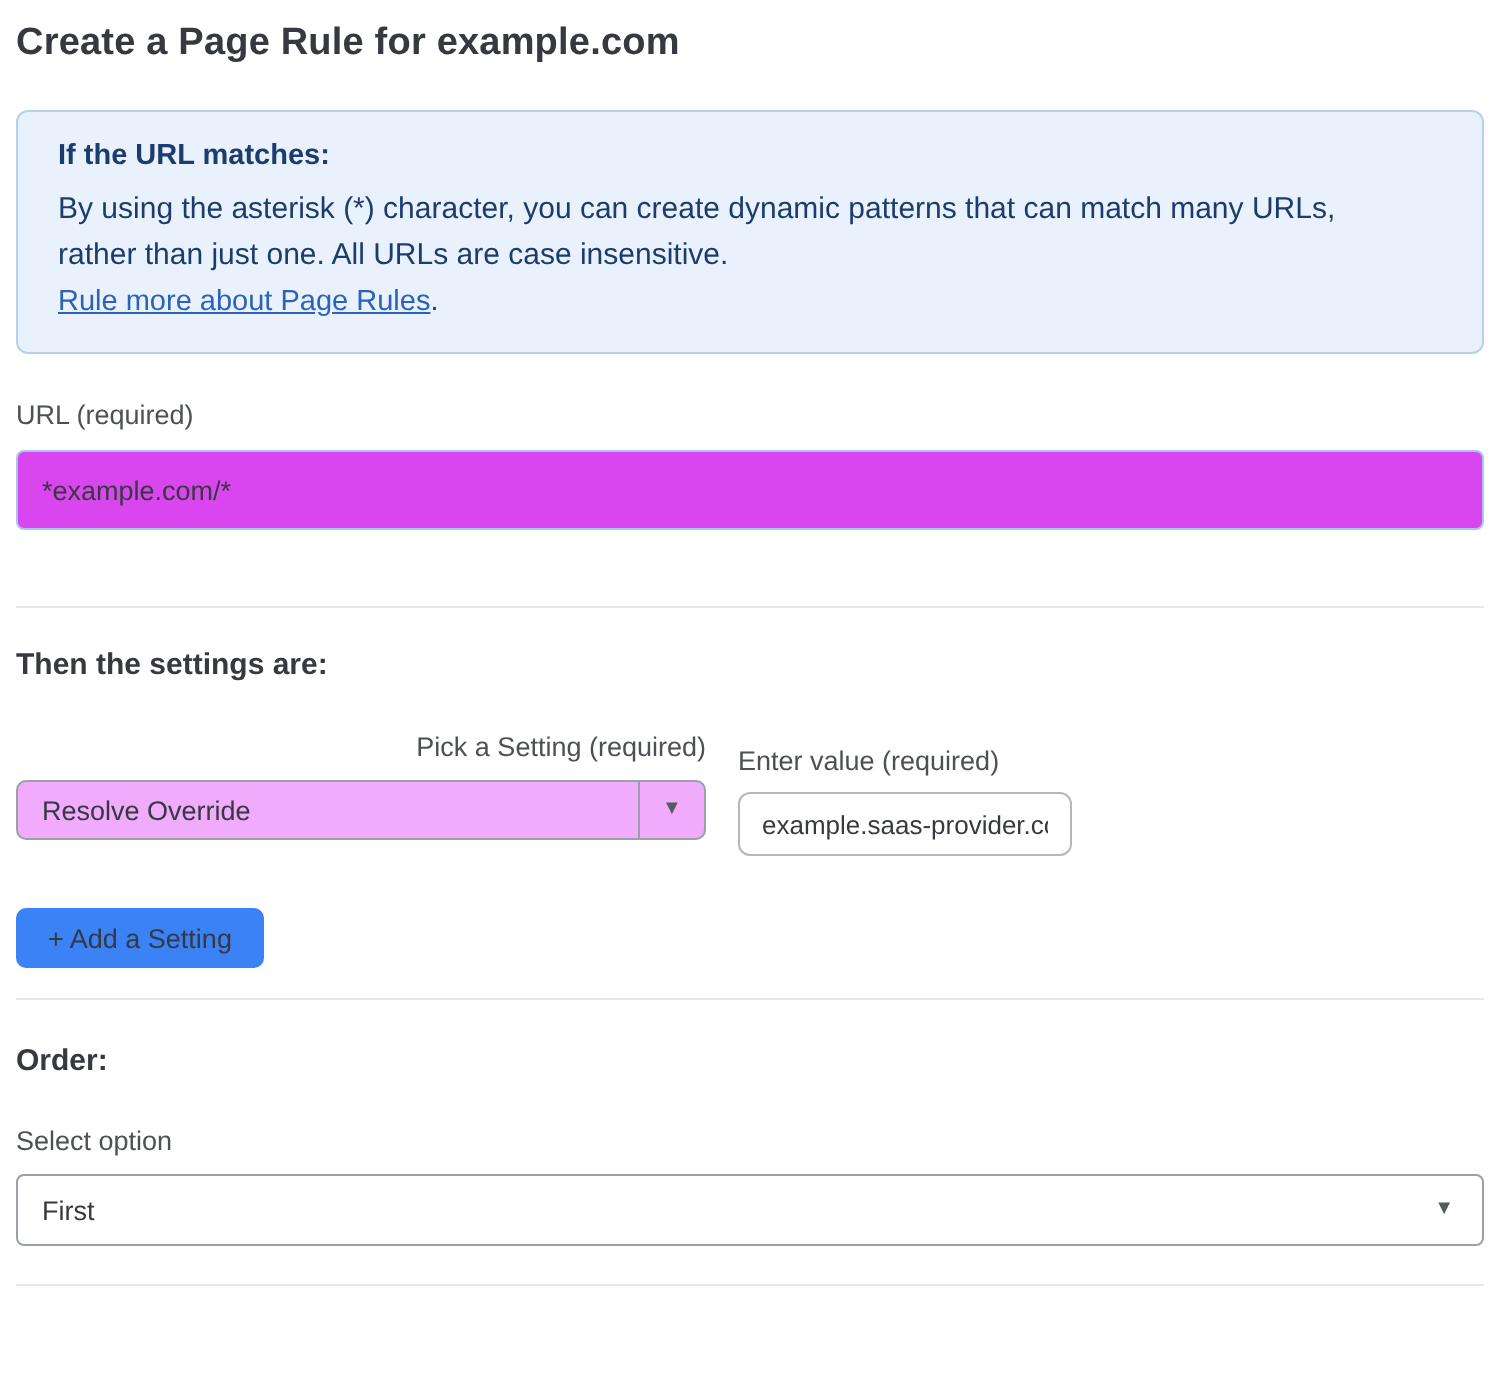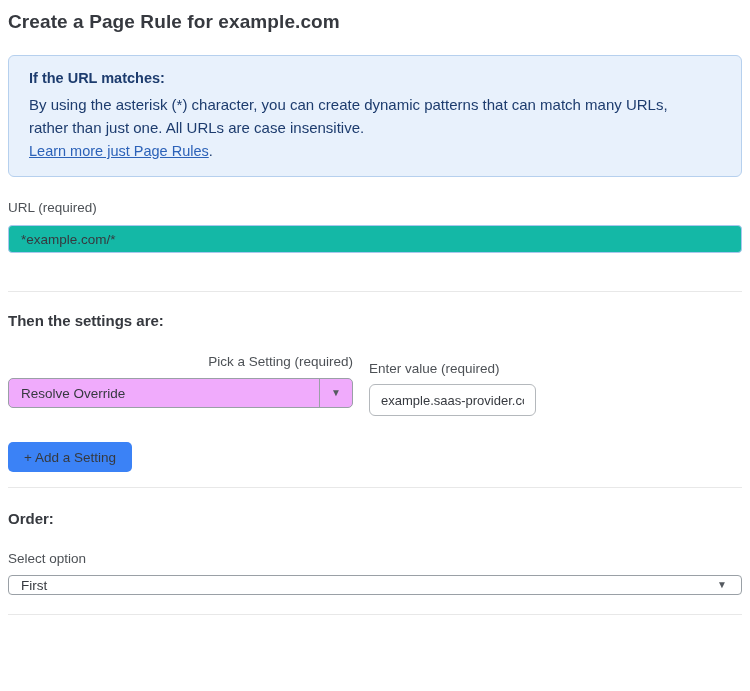--- a/index.html
+++ b/index.html
@@ -54,22 +54,22 @@
     color: #4d5156;
     line-height: 16px;
   }
 
   .url-label { margin-top: 23px; }
 
   .url-input {
     display: block;
     margin-top: 9px;
     width: 100%;
-    height: 28px;
-    background: #14b8a6;
+    height: 40px;
+    background: #d946ef;
     border: 1px solid #a9c7ee;
     border-radius: 4px;
     padding: 0 12px;
     font-family: "Liberation Sans", sans-serif;
     font-size: 13.5px;
     color: #36393f;
     outline: none;
   }
 
   .divider {
@@ -163,21 +163,21 @@
   }
   .add-setting-btn {
     margin-top: 26px;
     height: 30px;
   }
 
   .order-select-label { margin-top: 24px; }
 
   .order-select {
     margin-top: 8px;
-    height: 20px;
+    height: 36px;
     background: #ffffff;
     border: 1px solid #9aa0a6;
     border-radius: 4px;
     display: flex;
     align-items: center;
     cursor: pointer;
     padding: 0 14px 0 12px;
   }
   .order-select .select-value {
     flex: 1;
@@ -196,21 +196,21 @@
 </head>
 <body>
 
 <div class="page">
 
   <h1 class="page-title">Create a Page Rule for example.com</h1>
 
   <div class="info-box">
     <div class="info-heading">If the URL matches:</div>
     <div class="info-body">By using the asterisk (*) character, you can create dynamic patterns that can match many URLs, rather than just one. All URLs are case insensitive.</div>
-    <div class="info-link-line"><a class="info-link">Learn more just Page Rules</a><span>.</span></div>
+    <div class="info-link-line"><a class="info-link">Rule more about Page Rules</a><span>.</span></div>
   </div>
 
   <div class="field-label url-label">URL (required)</div>
   <input class="url-input" type="text" value="*example.com/*" style="">
 
   <hr class="divider divider-1">
 
   <div class="section-heading settings-heading">Then the settings are:</div>
 
   <div class="settings-row">

